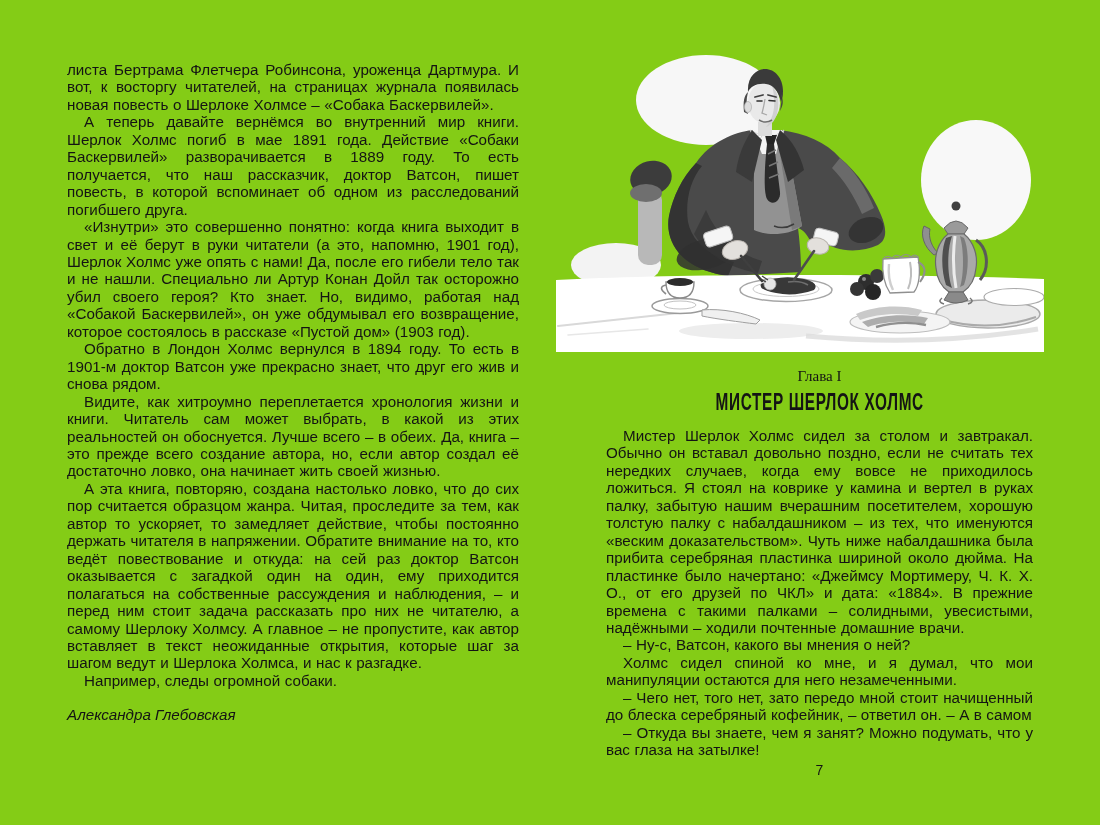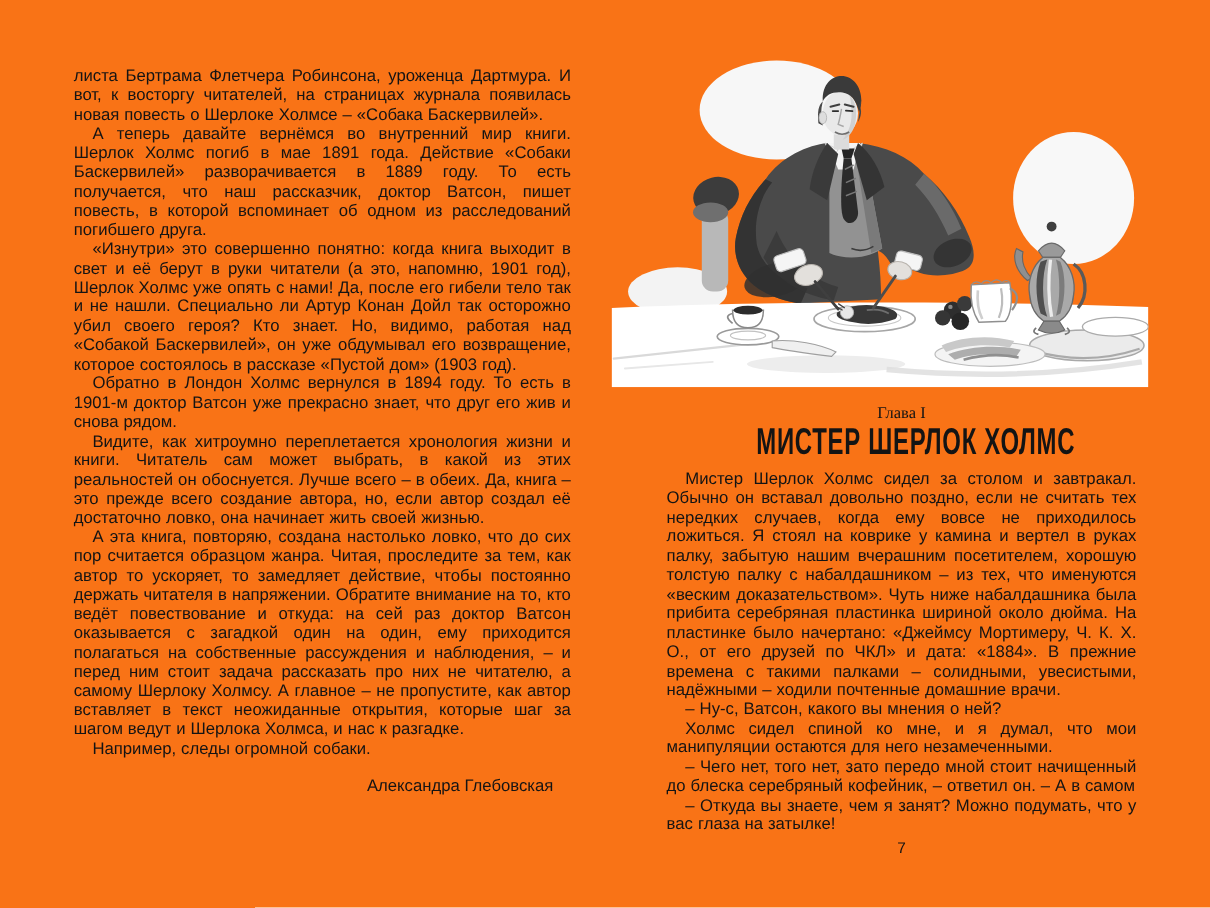--- a/index.html
+++ b/index.html
@@ -1,28 +1,28 @@
 <!DOCTYPE html>
 <html lang="ru"><head>
 <meta charset="utf-8">
 <style>
   html,body{margin:0;padding:0;background:#ffffff;}
-  .spread{position:relative;width:1100px;height:825px;background:#f97316;overflow:hidden;
+  .spread{position:relative;width:1100px;height:825px;background:#84cc16;overflow:hidden;
           font-family:"Liberation Sans",sans-serif;color:#141414;}
   
   .col p{margin:0;text-align:justify;font-size:15.2px;line-height:17.45px;
          word-spacing:0.3px;hyphens:auto;-webkit-hyphens:auto;}
   .col p.ind{text-indent:17px;}
   .left-col{position:absolute;left:67px;top:61px;width:452px;}
-  .signature{margin-top:17px;text-align:right;font-size:15.2px;
+  .signature{margin-top:17px;font-style:italic;font-size:15.2px;
              padding-right:16px;}
   .chapter-label{position:absolute;left:606px;top:367px;width:427px;text-align:center;
                  font-size:15px;line-height:18px;font-family:Liberation Serif, serif;}
   .chapter-title{position:absolute;left:606px;top:386px;width:427px;text-align:center;
-                 font-size:34px;font-weight:700;letter-spacing:1px;line-height:32px;}
+                 font-size:24px;font-weight:700;letter-spacing:1px;line-height:32px;}
   .chapter-title .squeeze{display:inline-block;transform:scaleX(0.64);transform-origin:center;
                           white-space:nowrap;}
   .chapter-text{position:absolute;left:606px;top:427px;width:427px;}
   .page-number{position:absolute;left:606px;top:762px;width:427px;text-align:center;
                font-size:14px;}
   
   .illustration{position:absolute;left:556px;top:30px;width:488px;height:322px;}
   .illustration svg{display:block;width:100%;height:100%;}
 </style>
 </head>

